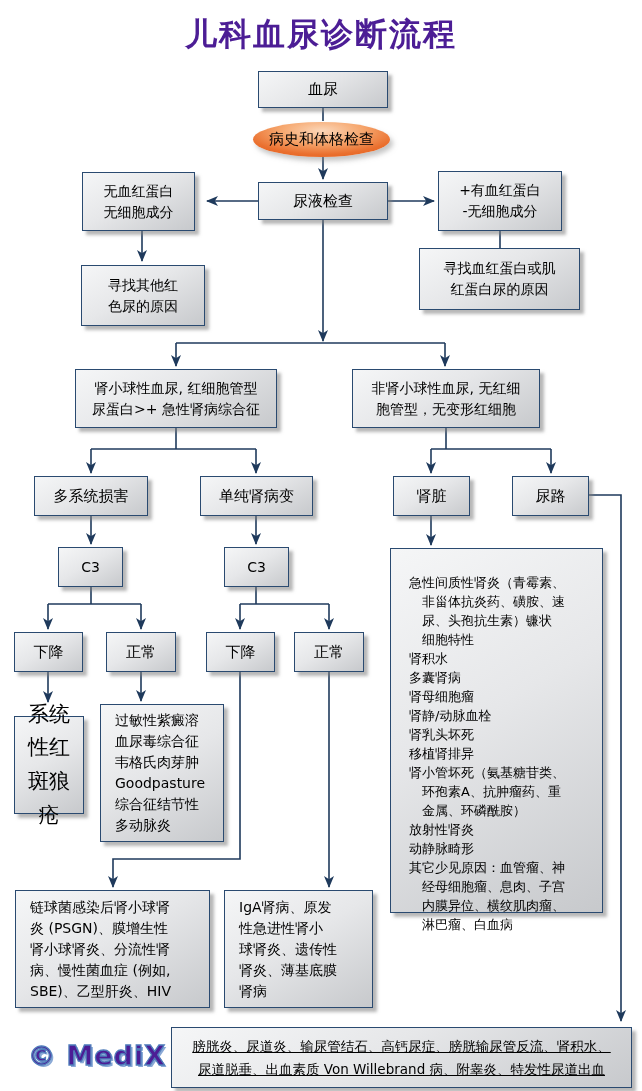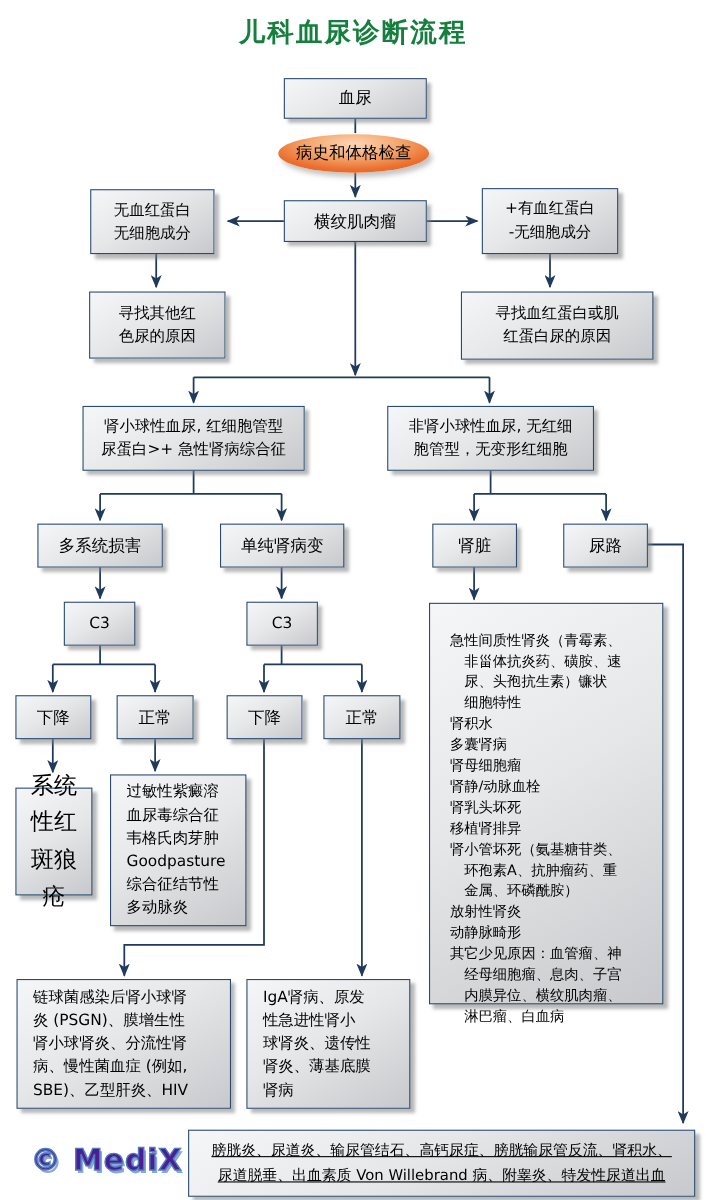--- a/index.html
+++ b/index.html
@@ -1,20 +1,20 @@
 <!DOCTYPE html>
 <html><head>
 <meta charset="utf-8">
 <style>
   html,body { margin:0; padding:0; background:#ffffff; }
   body { width:642px; height:1091px; font-family:"DejaVu Sans",sans-serif; }
   .stage { position:relative; width:642px; height:1091px; background:#fff; overflow:hidden; }
 
   .title { position:absolute; top:13px; left:0; width:642px; text-align:center;
-           font-size:24px; font-weight:bold; color:#15803d; letter-spacing:2px; z-index:3; }
+           font-size:32px; font-weight:bold; color:#4c1d95; letter-spacing:2px; z-index:3; }
 
   svg.connectors { position:absolute; left:0; top:0; z-index:1; }
 
   .node { position:absolute; z-index:2; box-sizing:border-box;
           border:1.5px solid #2a4a70;
           background:linear-gradient(150deg,#f5f6f7 0%,#e6e7e9 45%,#c7c9cc 100%);
           box-shadow:4px 4px 3px rgba(125,125,125,0.55);
           display:flex; align-items:center; justify-content:center;
           text-align:center; white-space:pre-line;
           font-size:14px; line-height:1.5; color:#000; }
@@ -85,32 +85,32 @@
       <path d="M329 672 V887" marker-end="url(#arw)"></path>
       <path d="M431 516 V545" marker-end="url(#arw)"></path>
       <path d="M589 495 H621 V1021" marker-end="url(#arw)"></path>
     </g>
   </svg>
 
   <div class="node big-label" style="left:258px;top:71px;width:130px;height:37px">血尿</div>
 
   <div class="ellipse" style="left:253px;top:122px;width:137px;height:35px">病史和体格检查</div>
 
-  <div class="node big-label" style="left:258px;top:182px;width:130px;height:38px">横纹肌肉瘤</div>
+  <div class="node big-label" style="left:258px;top:182px;width:130px;height:38px">尿液检查</div>
 
   <div class="node" style="left:82px;top:172px;width:113px;height:59px">无血红蛋白
 无细胞成分</div>
 
   <div class="node" style="left:438px;top:171px;width:124px;height:60px">+有血红蛋白
 -无细胞成分</div>
 
   <div class="node" style="left:81px;top:265px;width:124px;height:61px">寻找其他红
 色尿的原因</div>
 
-  <div class="node" style="left:419px;top:265px;width:175px;height:62px">寻找血红蛋白或肌
+  <div class="node" style="left:419px;top:248px;width:161px;height:62px">寻找血红蛋白或肌
 红蛋白尿的原因</div>
 
   <div class="node" style="left:75px;top:369px;width:202px;height:59px">肾小球性血尿, 红细胞管型
 尿蛋白&gt;+ 急性肾病综合征</div>
 
   <div class="node" style="left:352px;top:369px;width:188px;height:59px">非肾小球性血尿, 无红细
 胞管型，无变形红细胞</div>
 
   <div class="node big-label" style="left:34px;top:476px;width:114px;height:40px">多系统损害</div>
 

